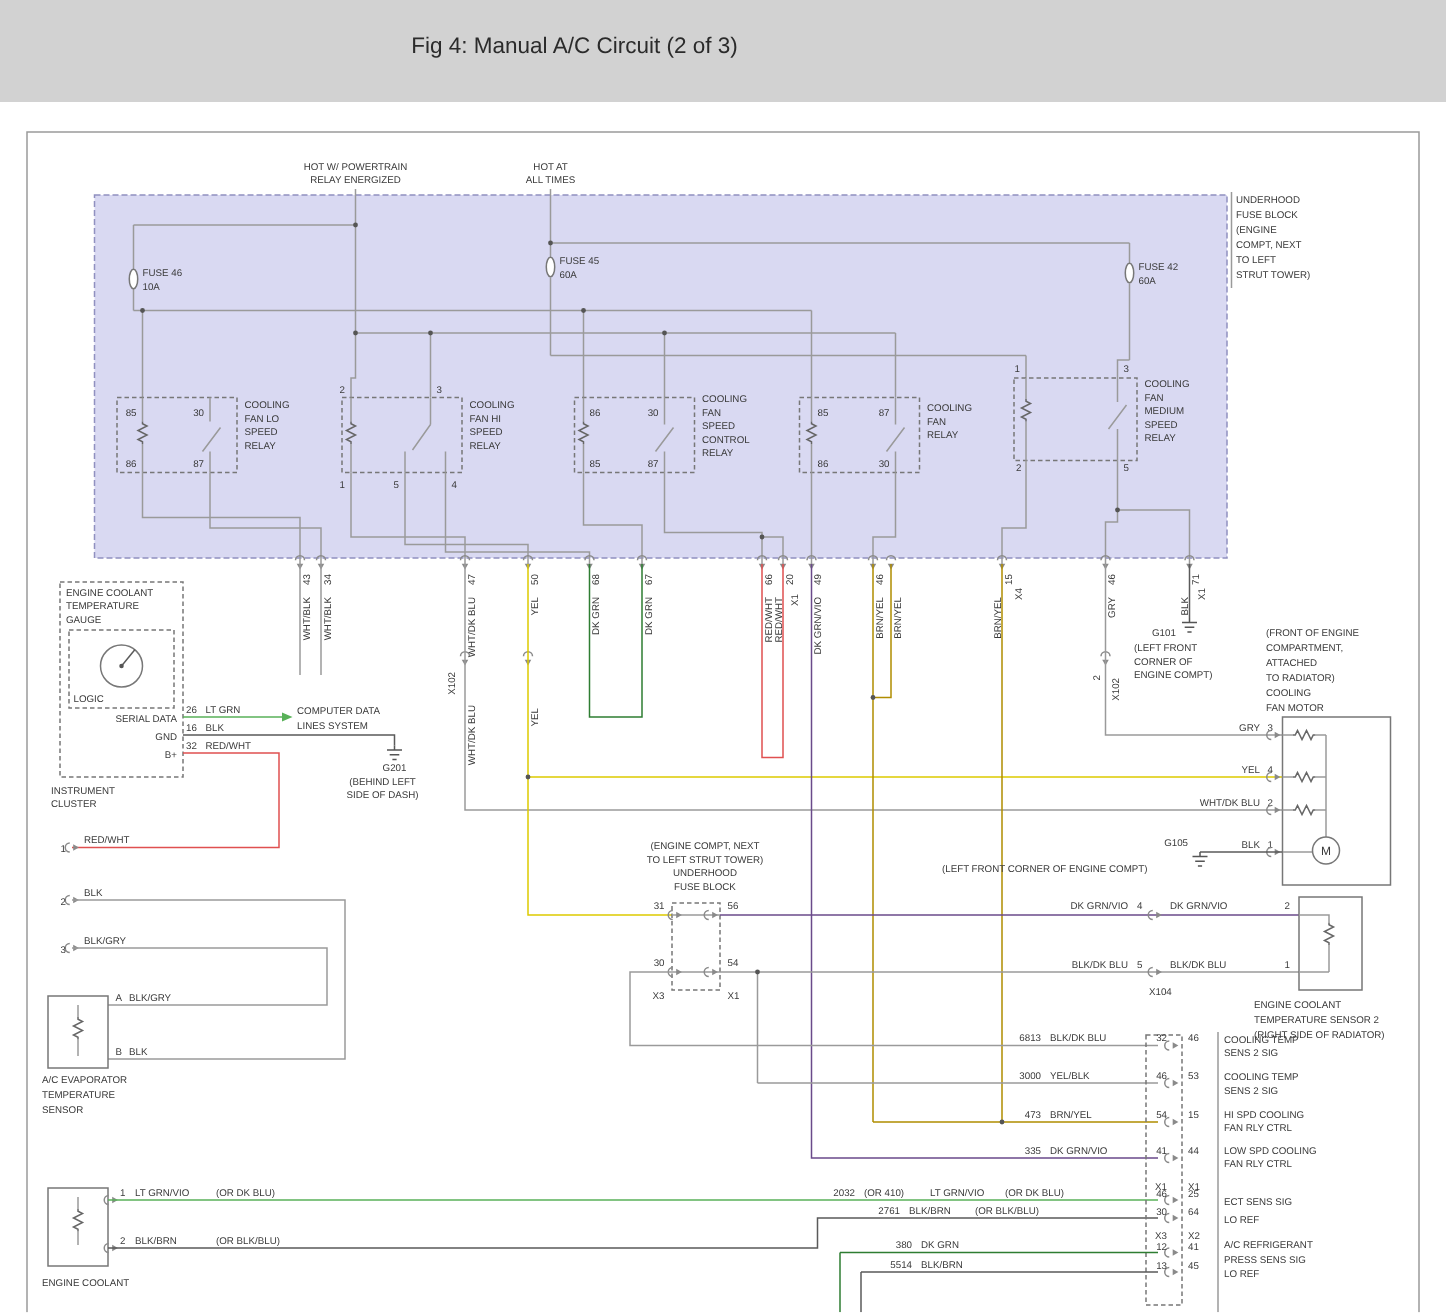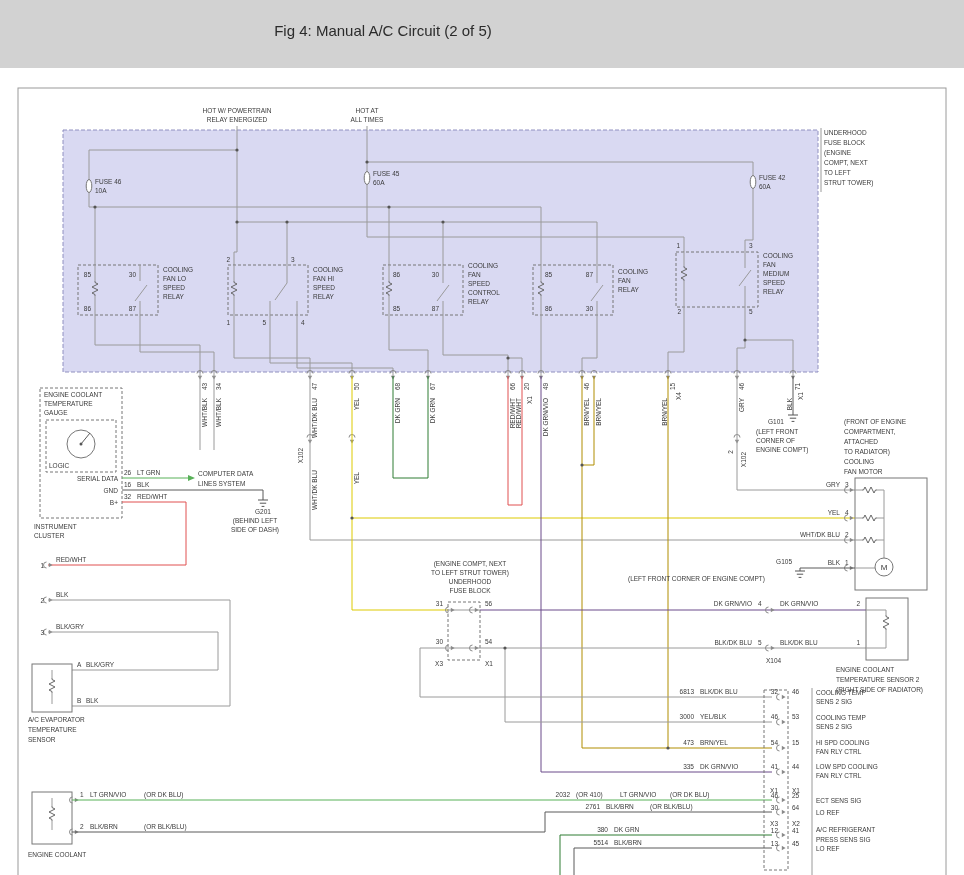--- a/index.html
+++ b/index.html
@@ -20,21 +20,21 @@
   .bx{fill:#fff;stroke:#777}
   .bd{fill:none;stroke:#777;stroke-dasharray:3 2}
   .blk{fill:#d9d9f2;stroke:#9090c0;stroke-dasharray:4 2}
   .dot{fill:#555}
 </style>
 </head>
 <body>
 
 <div class="page">
   <div class="header">
-    <div class="title">Fig 4: Manual A/C Circuit (2 of 5)</div>
+    <div class="title">Fig 4: Manual A/C Circuit (2 of 3)</div>
   </div>
 
   <svg width="964" height="875" viewBox="0 0 964 875">
     <defs>
       <g id="cv">
         <path d="M-3,-3.5 A3,3 0 0 1 3,-3.5" fill="none" stroke="#8a8a8a"></path>
         <path d="M-2.2,-1.2 L0,2.6 L2.2,-1.2 Z" fill="#8a8a8a"></path>
       </g>
       <g id="gnd">
           <path d="M0,0 V3 M-5,3 H5 M-3.2,6.2 H3.2 M-1.4,9.4 H1.4" fill="none" stroke="#555"></path>

